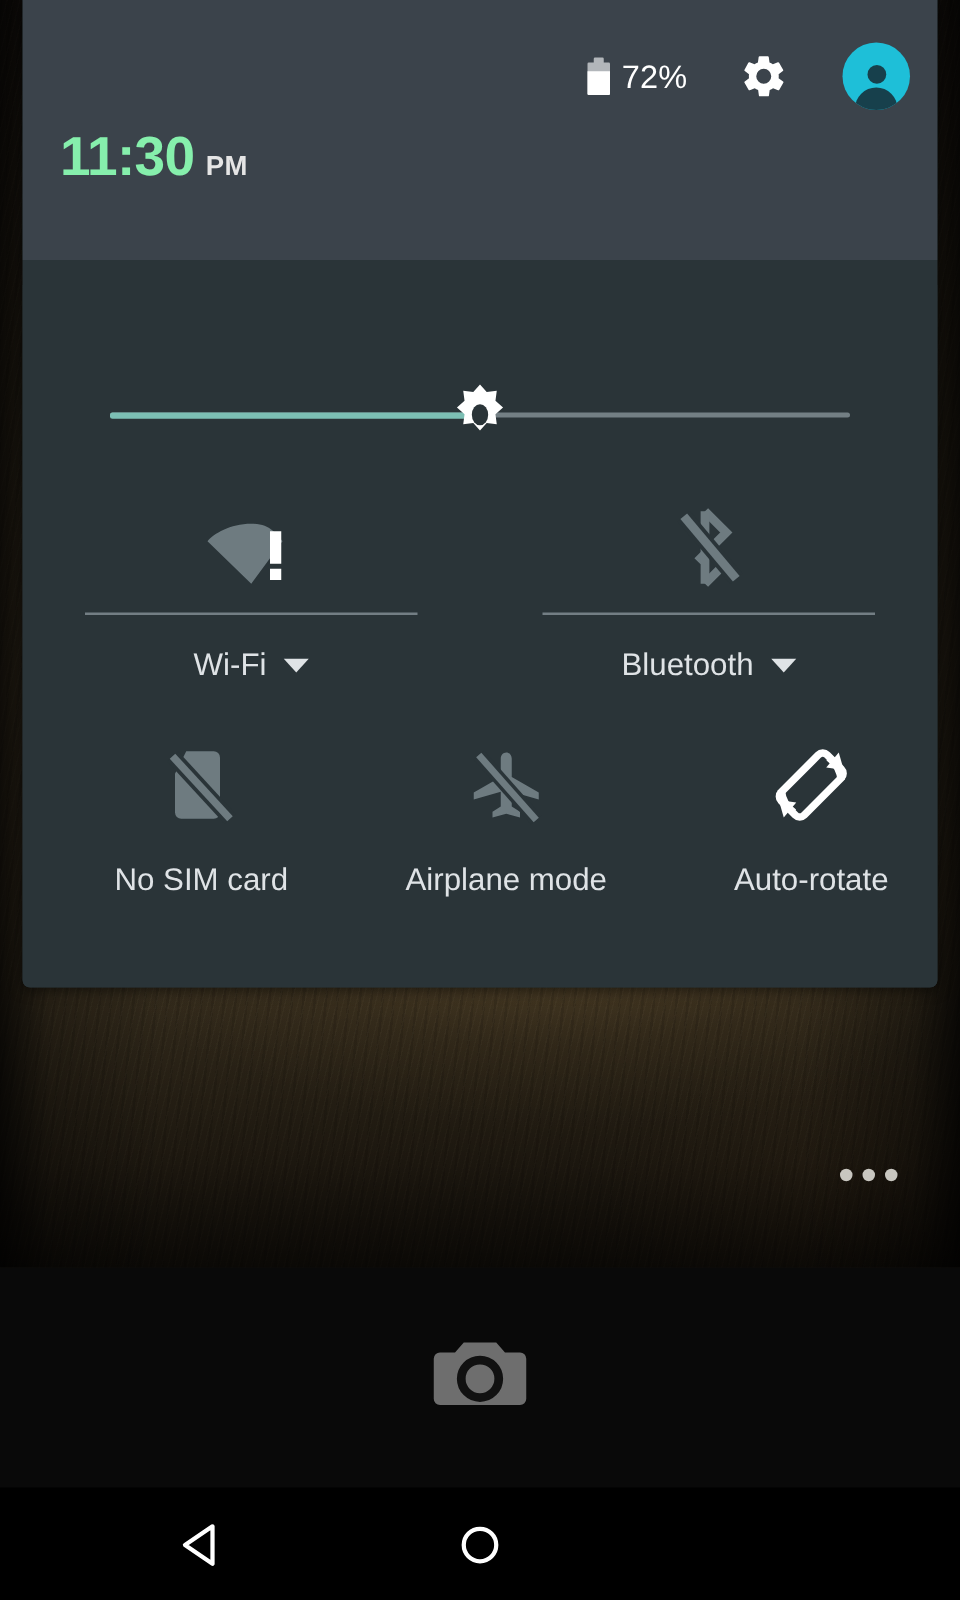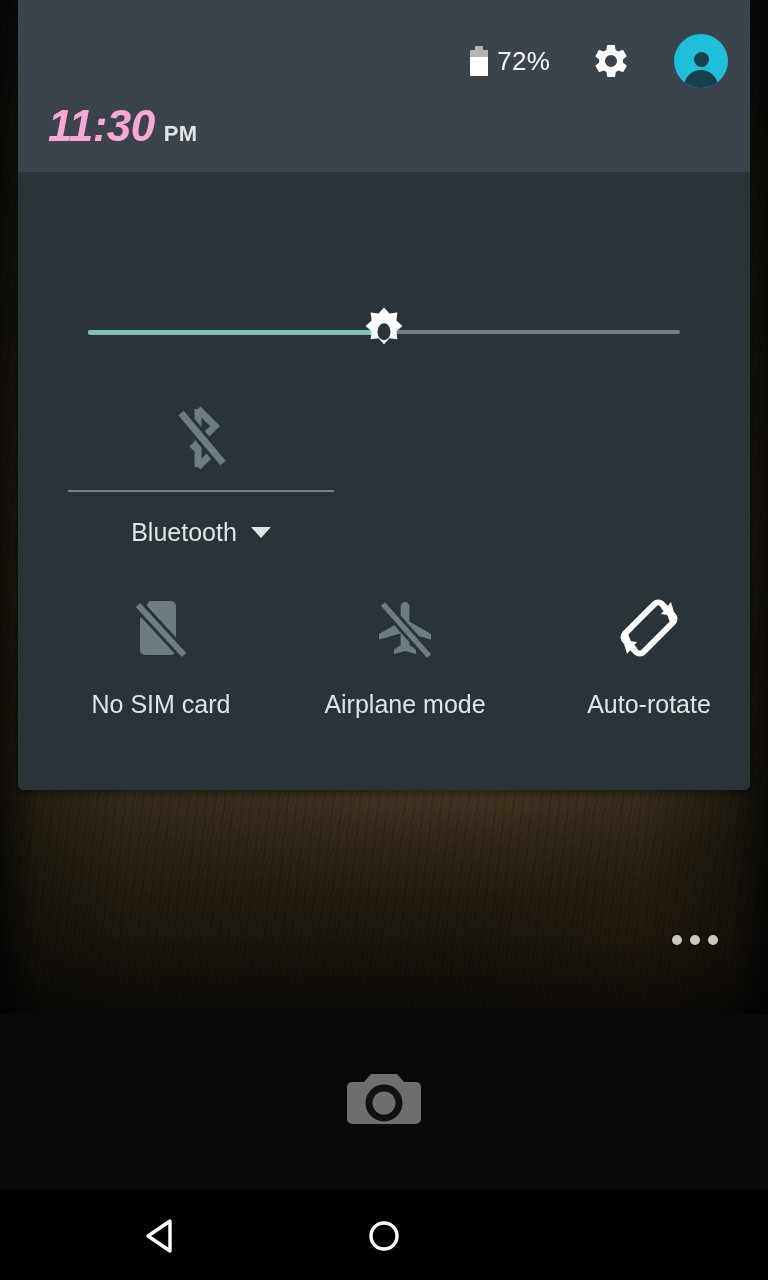--- a/index.html
+++ b/index.html
@@ -61,21 +61,21 @@
     border-bottom-left-radius: 6px;
     border-bottom-right-radius: 6px;
     overflow: hidden;
     background: #2a3438;
     box-shadow: 0 2px 10px rgba(0,0,0,0.55);
   }
   .qs-header {
     position: absolute;
     left: 0; top: 0;
     width: 732px;
-    height: 172px;
+    height: 208px;
     background: #3b434b;
   }
   .status-row {
     position: absolute;
     right: 22px;
     top: 34px;
     display: flex;
     align-items: center;
     gap: 0px;
   }
@@ -151,26 +151,25 @@
     position: absolute;
     left: 30px;
     top: 104px;
   }
   .clock-line {
     display: flex;
     align-items: baseline;
     gap: 9px;
   }
   .clock-time {
-    color: #f9a8d4;
+    color: #86efac;
     font-size: 44px;
     font-weight: bold;
     letter-spacing: -0.5px;
     line-height: 1;
-    font-style: italic;
   }
   .clock-ampm {
     color: #e5e5e5;
     font-size: 22px;
     font-weight: bold;
     letter-spacing: 0.3px;
   }
   .clock-date {
     margin-top: 15px;
     color: #c3c8cc;
@@ -423,20 +422,34 @@
         <div class="slider-thumb" style="left: 266px;">
           <svg width="56" height="56" viewBox="0 0 48 48">
             <path fill="#ffffff" d="M24 3 l4.6 5.2 6.9-0.9 -0.9 6.9 5.2 4.6 -5.2 4.6 0.9 6.9 -6.9-0.9 -4.6 5.2 -4.6-5.2 -6.9 0.9 0.9-6.9 -5.2-4.6 5.2-4.6 -0.9-6.9 6.9 0.9z"></path>
             <ellipse cx="24" cy="23.8" rx="5.6" ry="7.2" fill="#2a3438"></ellipse>
           </svg>
         </div>
       </div>
 
       <div class="tile-row-dual">
 
+        <div class="tile-dual">
+          <div class="tile-dual-icon">
+            <svg width="74" height="62" viewBox="0 0 74 62">
+              <path d="M37 12 C20 12 7 20 2 26 L37 60 L62 26 C57 20 52 12 37 12 Z" fill="#6e7b80"></path>
+              <rect x="52" y="18" width="9" height="26" fill="#ffffff"></rect>
+              <rect x="52" y="48" width="9" height="9" fill="#ffffff"></rect>
+            </svg>
+          </div>
+          <div class="tile-divider"></div>
+          <div class="tile-dual-label">
+            <span>Wi-Fi</span>
+            <span class="caret"></span>
+          </div>
+        </div>
 
         <div class="tile-dual">
           <div class="tile-dual-icon">
             <svg width="60" height="66" viewBox="0 0 60 66">
               <path d="M27 4 L44 21 L21 44 M27 62 L44 45 L21 22" fill="none" stroke="#6e7b80" stroke-width="7" stroke-linejoin="miter"></path>
               <path d="M27 4 L27 62" fill="none" stroke="#6e7b80" stroke-width="7"></path>
               <path d="M10 8 L52 58" stroke="#2a3438" stroke-width="13"></path>
               <path d="M10 8 L52 58" stroke="#6e7b80" stroke-width="7"></path>
             </svg>
           </div>

